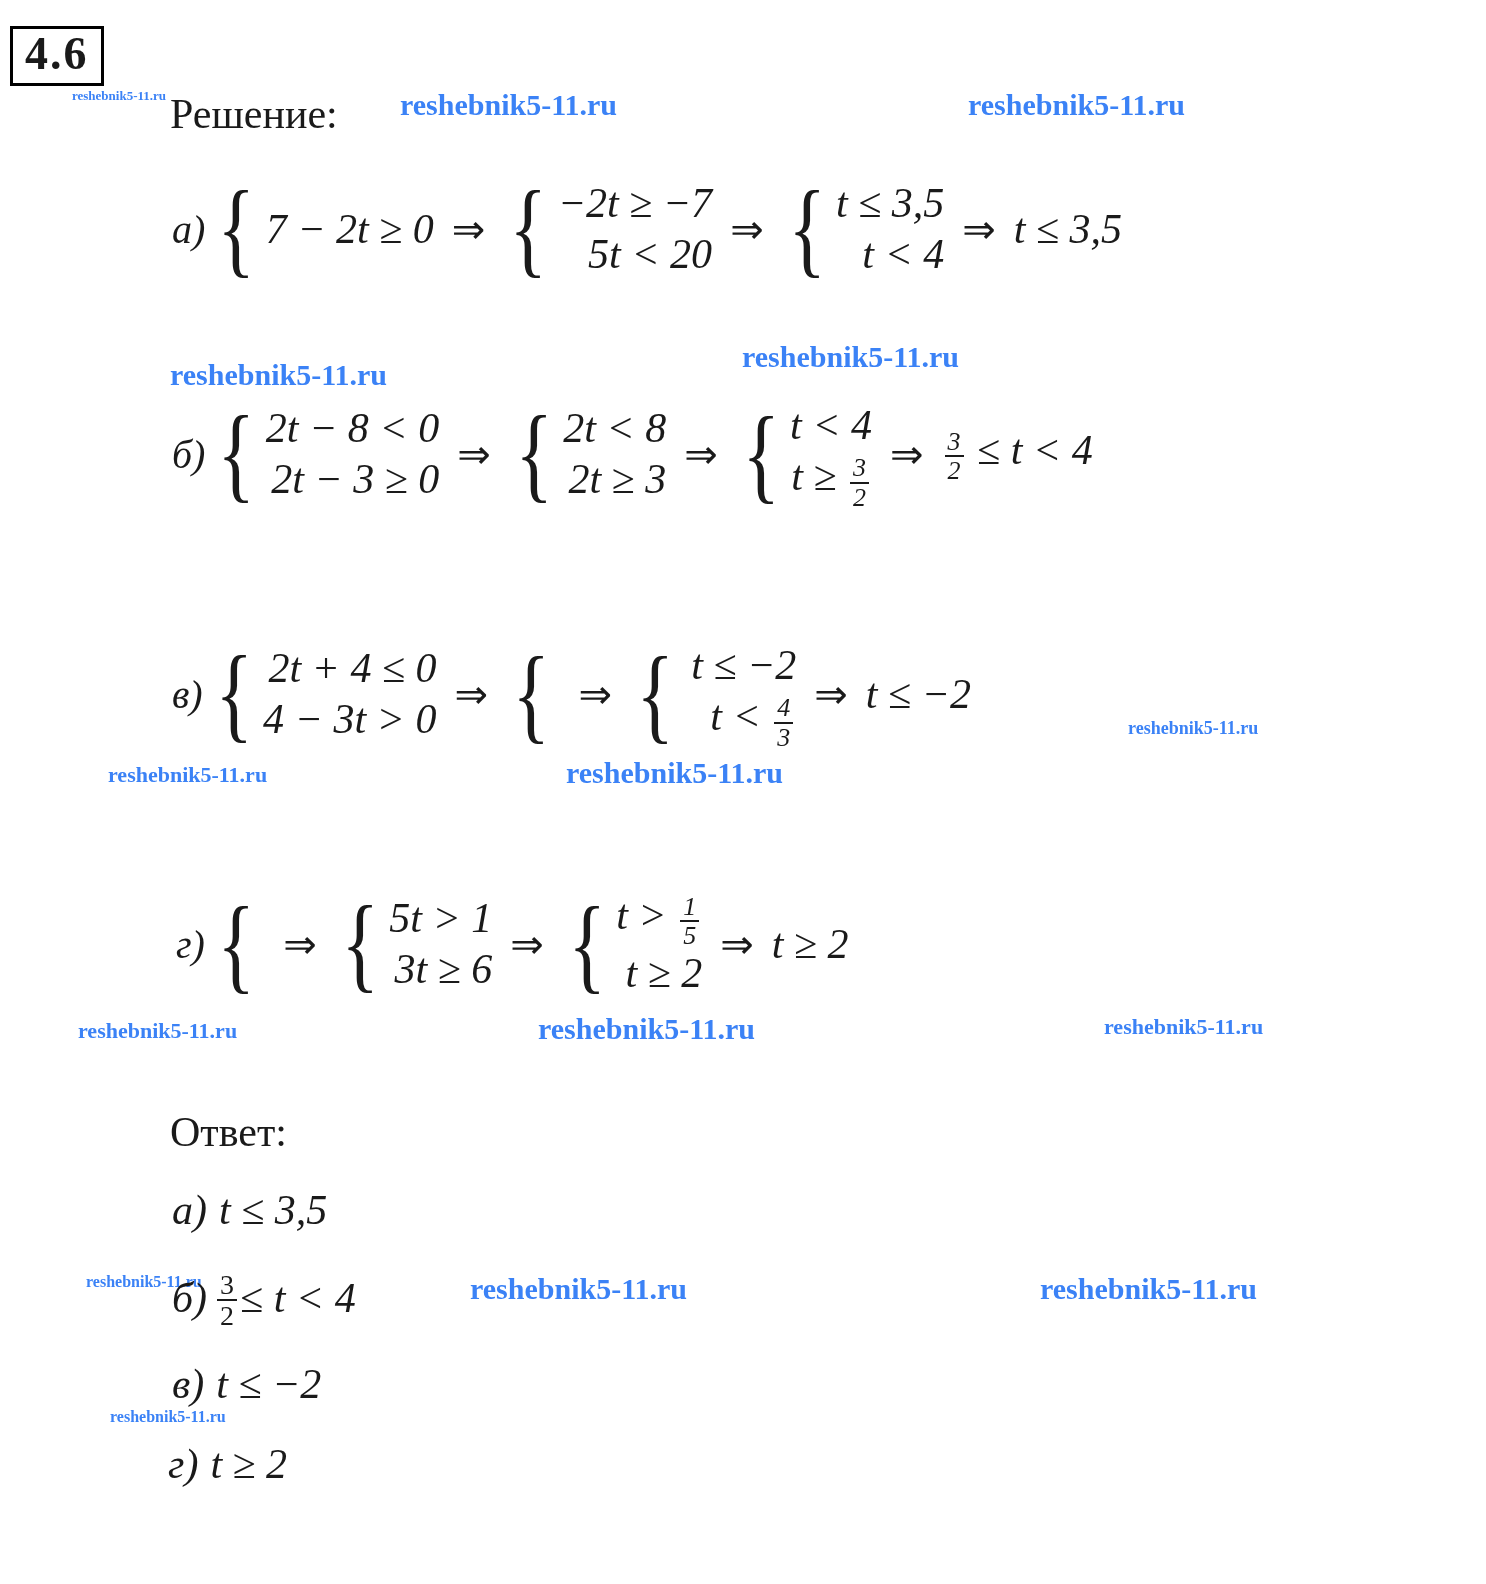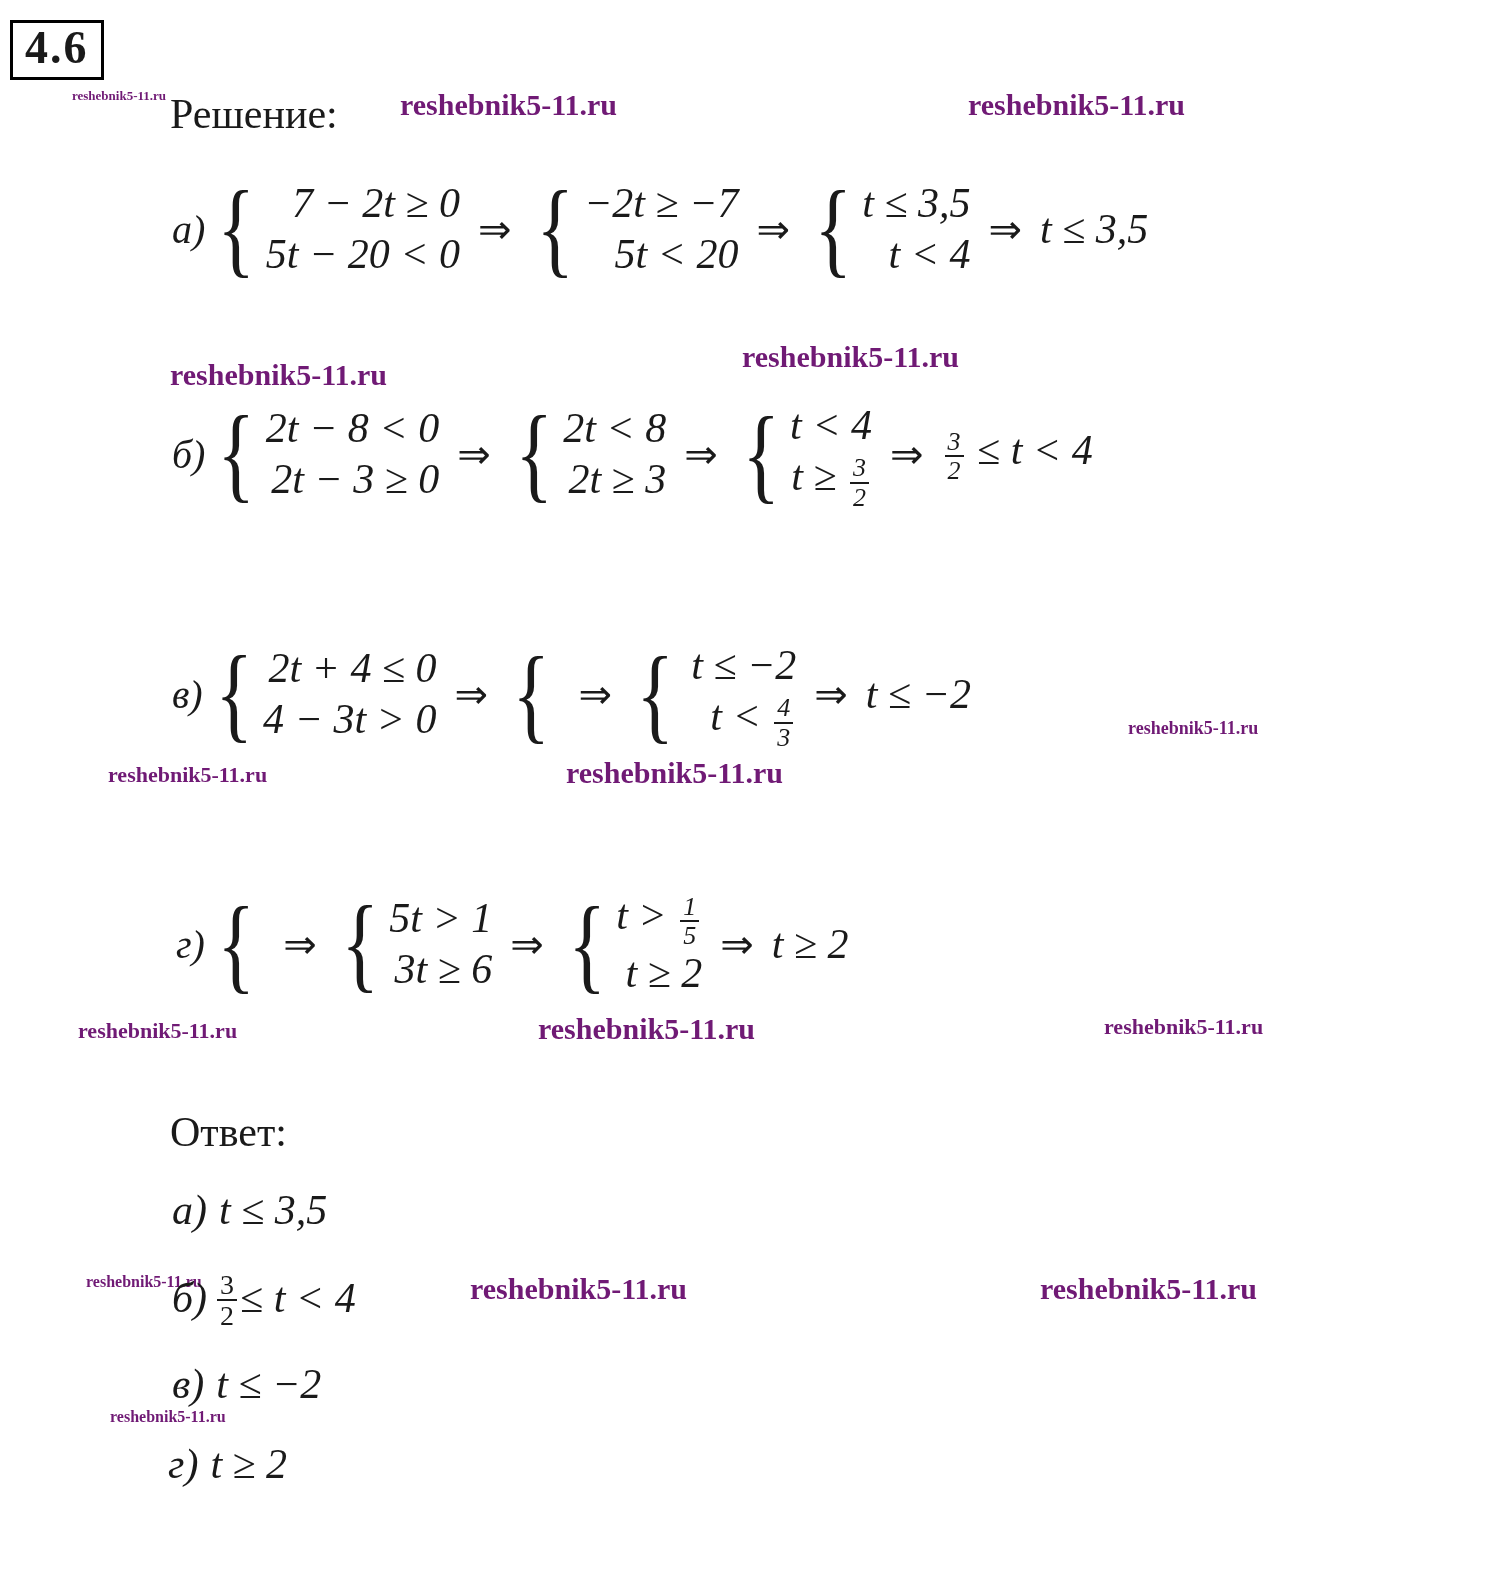--- a/index.html
+++ b/index.html
@@ -13,34 +13,34 @@
     position: relative;
     font-family: "Liberation Serif", serif;
     color: #1a1a1a;
     overflow: hidden;
   }
 
   
   #exercise-number {
     position: absolute;
     left: 10px;
-    top: 20px;
+    top: 26px;
     border: 3px solid #000;
     padding: 2px 12px 6px 12px;
     font-size: 46px;
     font-weight: bold;
     letter-spacing: 2px;
     line-height: 1;
     font-family: "Liberation Serif", serif;
   }
 
   
   .wm {
     position: absolute;
-    color: #701a75;
+    color: #3b82f6;
     font-family: "Liberation Serif", serif;
     font-weight: bold;
     white-space: nowrap;
     user-select: none;
     pointer-events: none;
   }
 
   
   .heading {
     position: absolute;
@@ -138,21 +138,20 @@
 <div class="wm" style="left:110px; top:1408px;font-size:16px;">reshebnik5-11.ru</div>
 
 <div class="heading" style="left:170px; top:90px;">Решение:</div>
 
 <div class="math-row" style="left:172px; top:178px;">
   <span class="label it">а)</span>
   <span class="sys">
     <span class="brace">{</span>
     <span class="lines">
       <div class="it">7 − 2t ≥ 0</div>
-      <div class="it">5t − 20 &lt; 0</div>
     </span>
   </span>
   <span class="arrow">⇒</span>
   <span class="sys">
     <span class="brace">{</span>
     <span class="lines">
       <div class="it">−2t ≥ −7</div>
       <div class="it ln-center">5t &lt; 20</div>
     </span>
   </span>

